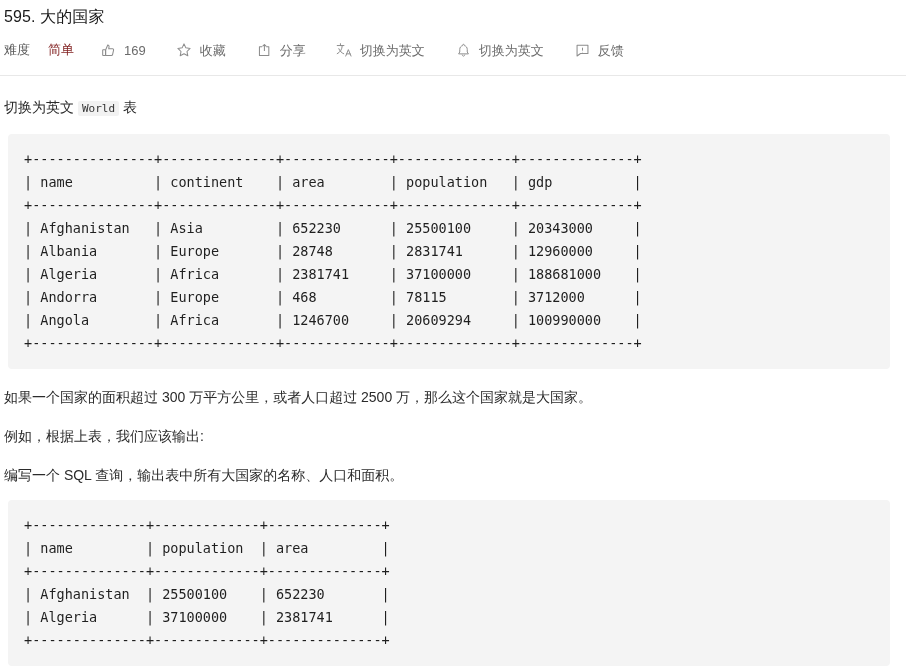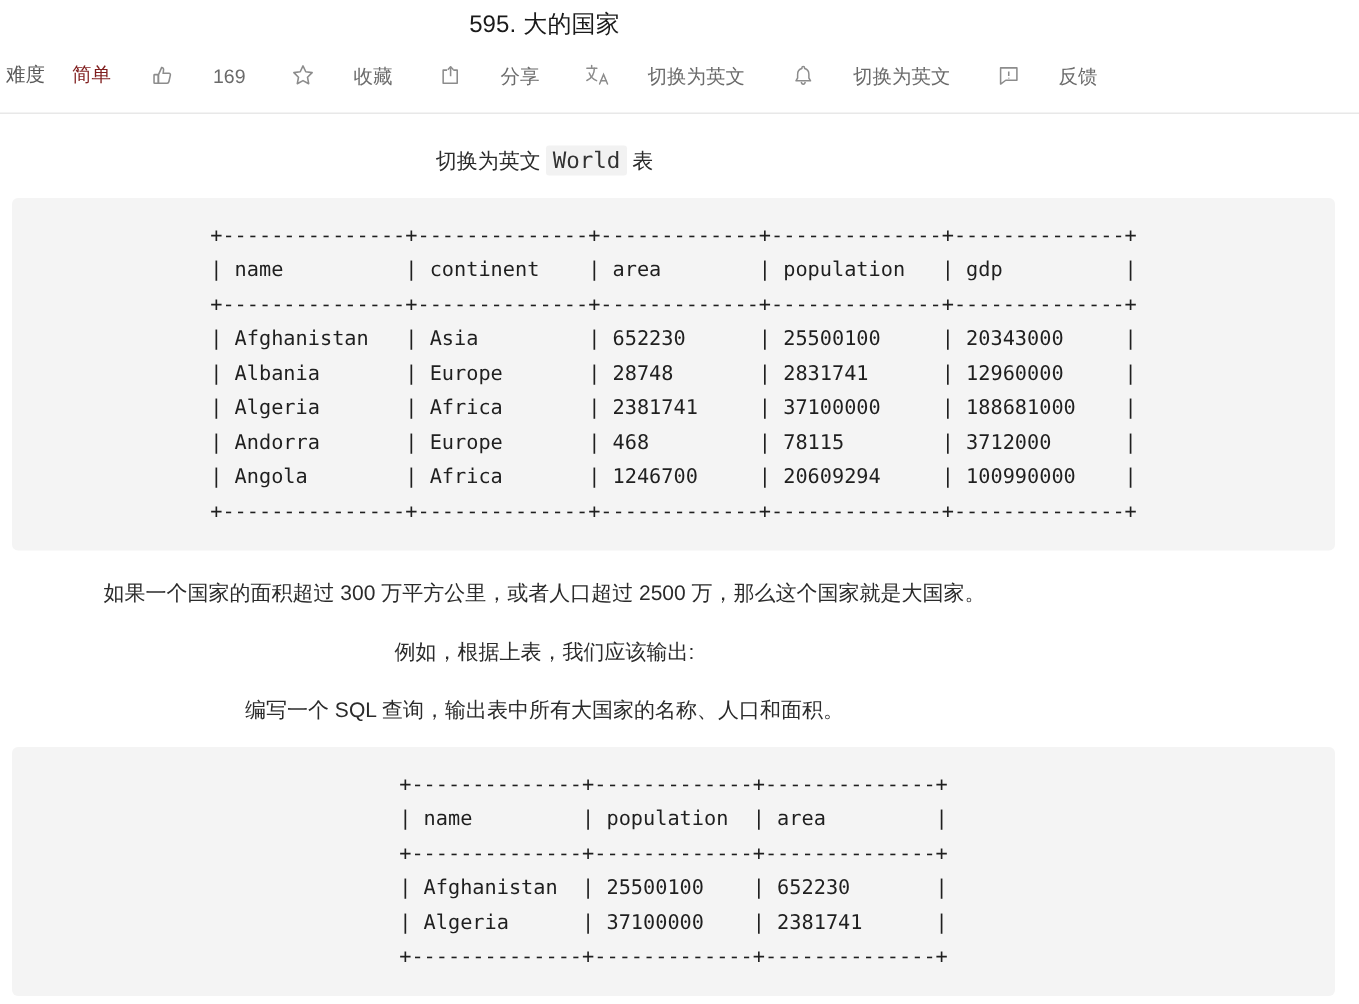--- a/index.html
+++ b/index.html
@@ -14,21 +14,20 @@
     font-family: "Liberation Sans", sans-serif;
     color: #262626;
     -webkit-font-smoothing: antialiased;
   }
 
   .page {
     position: relative;
     width: 722px;
     height: 669px;
     box-sizing: border-box;
-    text-align: center;
   }
 
   
   .title {
     font-size: 16px;
     line-height: 22px;
     font-weight: 400;
     color: #1a1a1a;
     padding: 6px 0 0 4px;
     margin: 0;
@@ -56,21 +55,20 @@
     color: #7f1d1d;
     margin-left: 18px;
   }
   .tb-item {
     display: flex;
     align-items: center;
     margin-right: 30px;
     color: #6b6b6b;
     cursor: pointer;
     white-space: nowrap;
-    gap: 18px;
   }
   .tb-item:last-child { margin-right: 0; }
   .tb-icon {
     display: inline-flex;
     align-items: center;
     justify-content: center;
     width: 17px;
     height: 17px;
     margin-right: 7px;
     flex: 0 0 auto;
@@ -107,21 +105,21 @@
     font-size: 14px;
     line-height: 22px;
     color: #2b2b2b;
   }
   .para.first { margin-top: 20px; }
   code.inline {
     font-family: "DejaVu Sans Mono", "Liberation Mono", monospace;
     background: #f2f2f2;
     border-radius: 2px;
     padding: 1px 4px;
-    font-size: 15px;
+    font-size: 11px;
     color: #333333;
   }
 
   
   .codeblock {
     background: #f4f4f4;
     border-radius: 4px;
     margin: 14px 0 0 8px;
     padding: 14px 16px 14px 16px;
     box-sizing: border-box;

